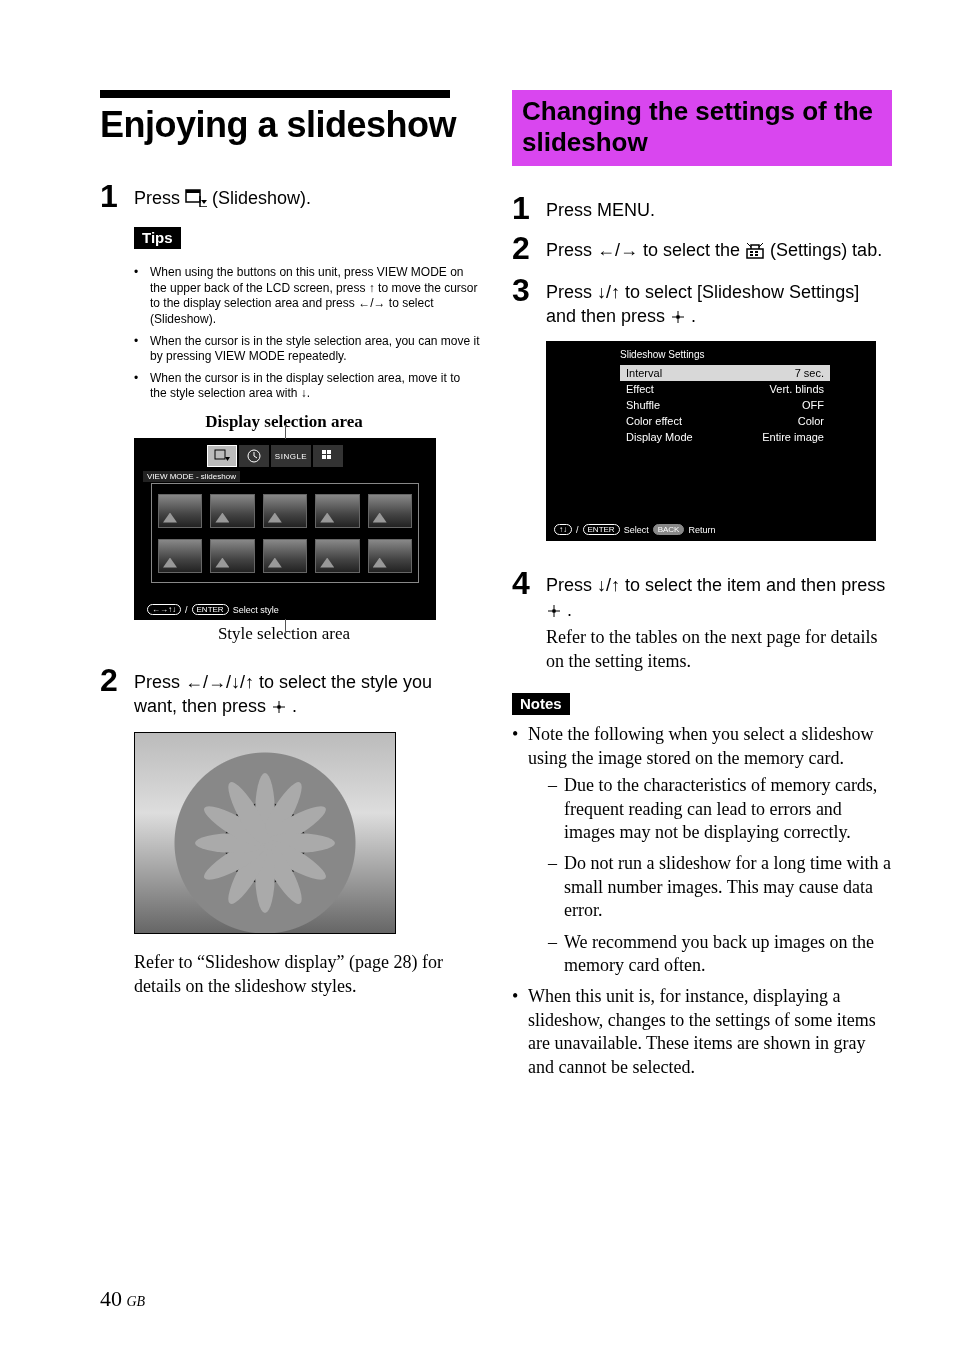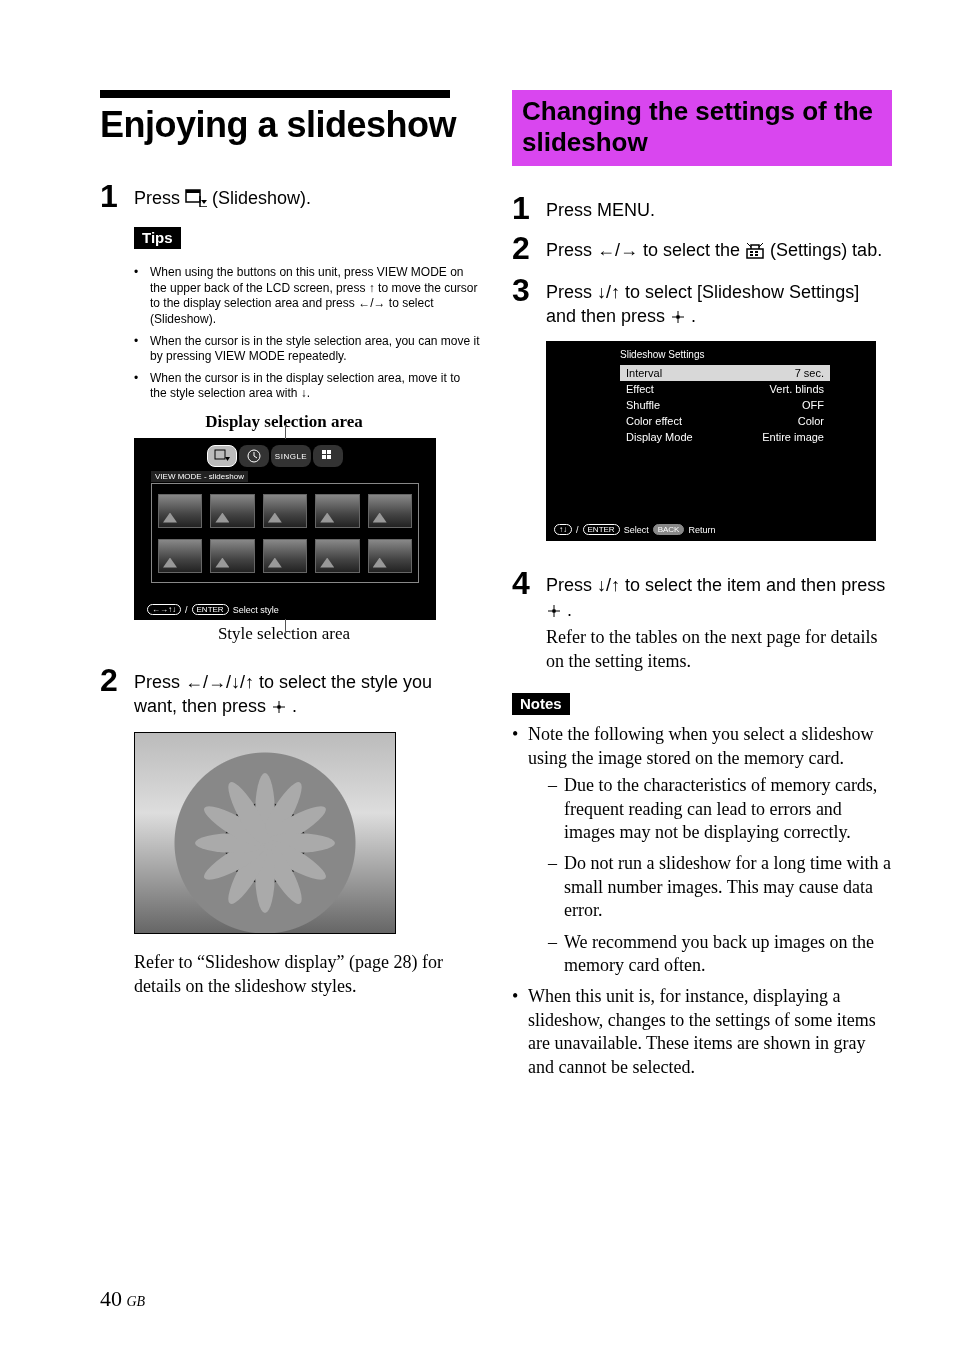--- a/index.html
+++ b/index.html
@@ -178,27 +178,26 @@
     top: 6px;
     left: 72px;
     display: flex;
     gap: 2px;
   }
   .mode-tab {
     width: 30px; height: 22px;
     background: #333;
     display: flex; align-items: center; justify-content: center;
     font-size: 12px;
-    border-radius: 8px;
   }
   .mode-tab.sel { background: #bbb; color:#000; border:1px solid #fff; box-sizing:border-box; }
   .mode-tab.single { width: 40px; font-size: 8px; letter-spacing: 0.5px; }
   .mode-label {
     position: absolute;
-    top: 32px; left: 16px;
+    top: 32px; left: 8px;
     background: #222;
     padding: 1px 4px;
     font-size: 8px;
   }
   .mode-inner {
     position: absolute;
     top: 44px; left: 16px; right: 16px; height: 100px;
     border: 1px solid #888;
     display: flex; flex-direction: column; justify-content: space-around;
     padding: 4px 6px;

